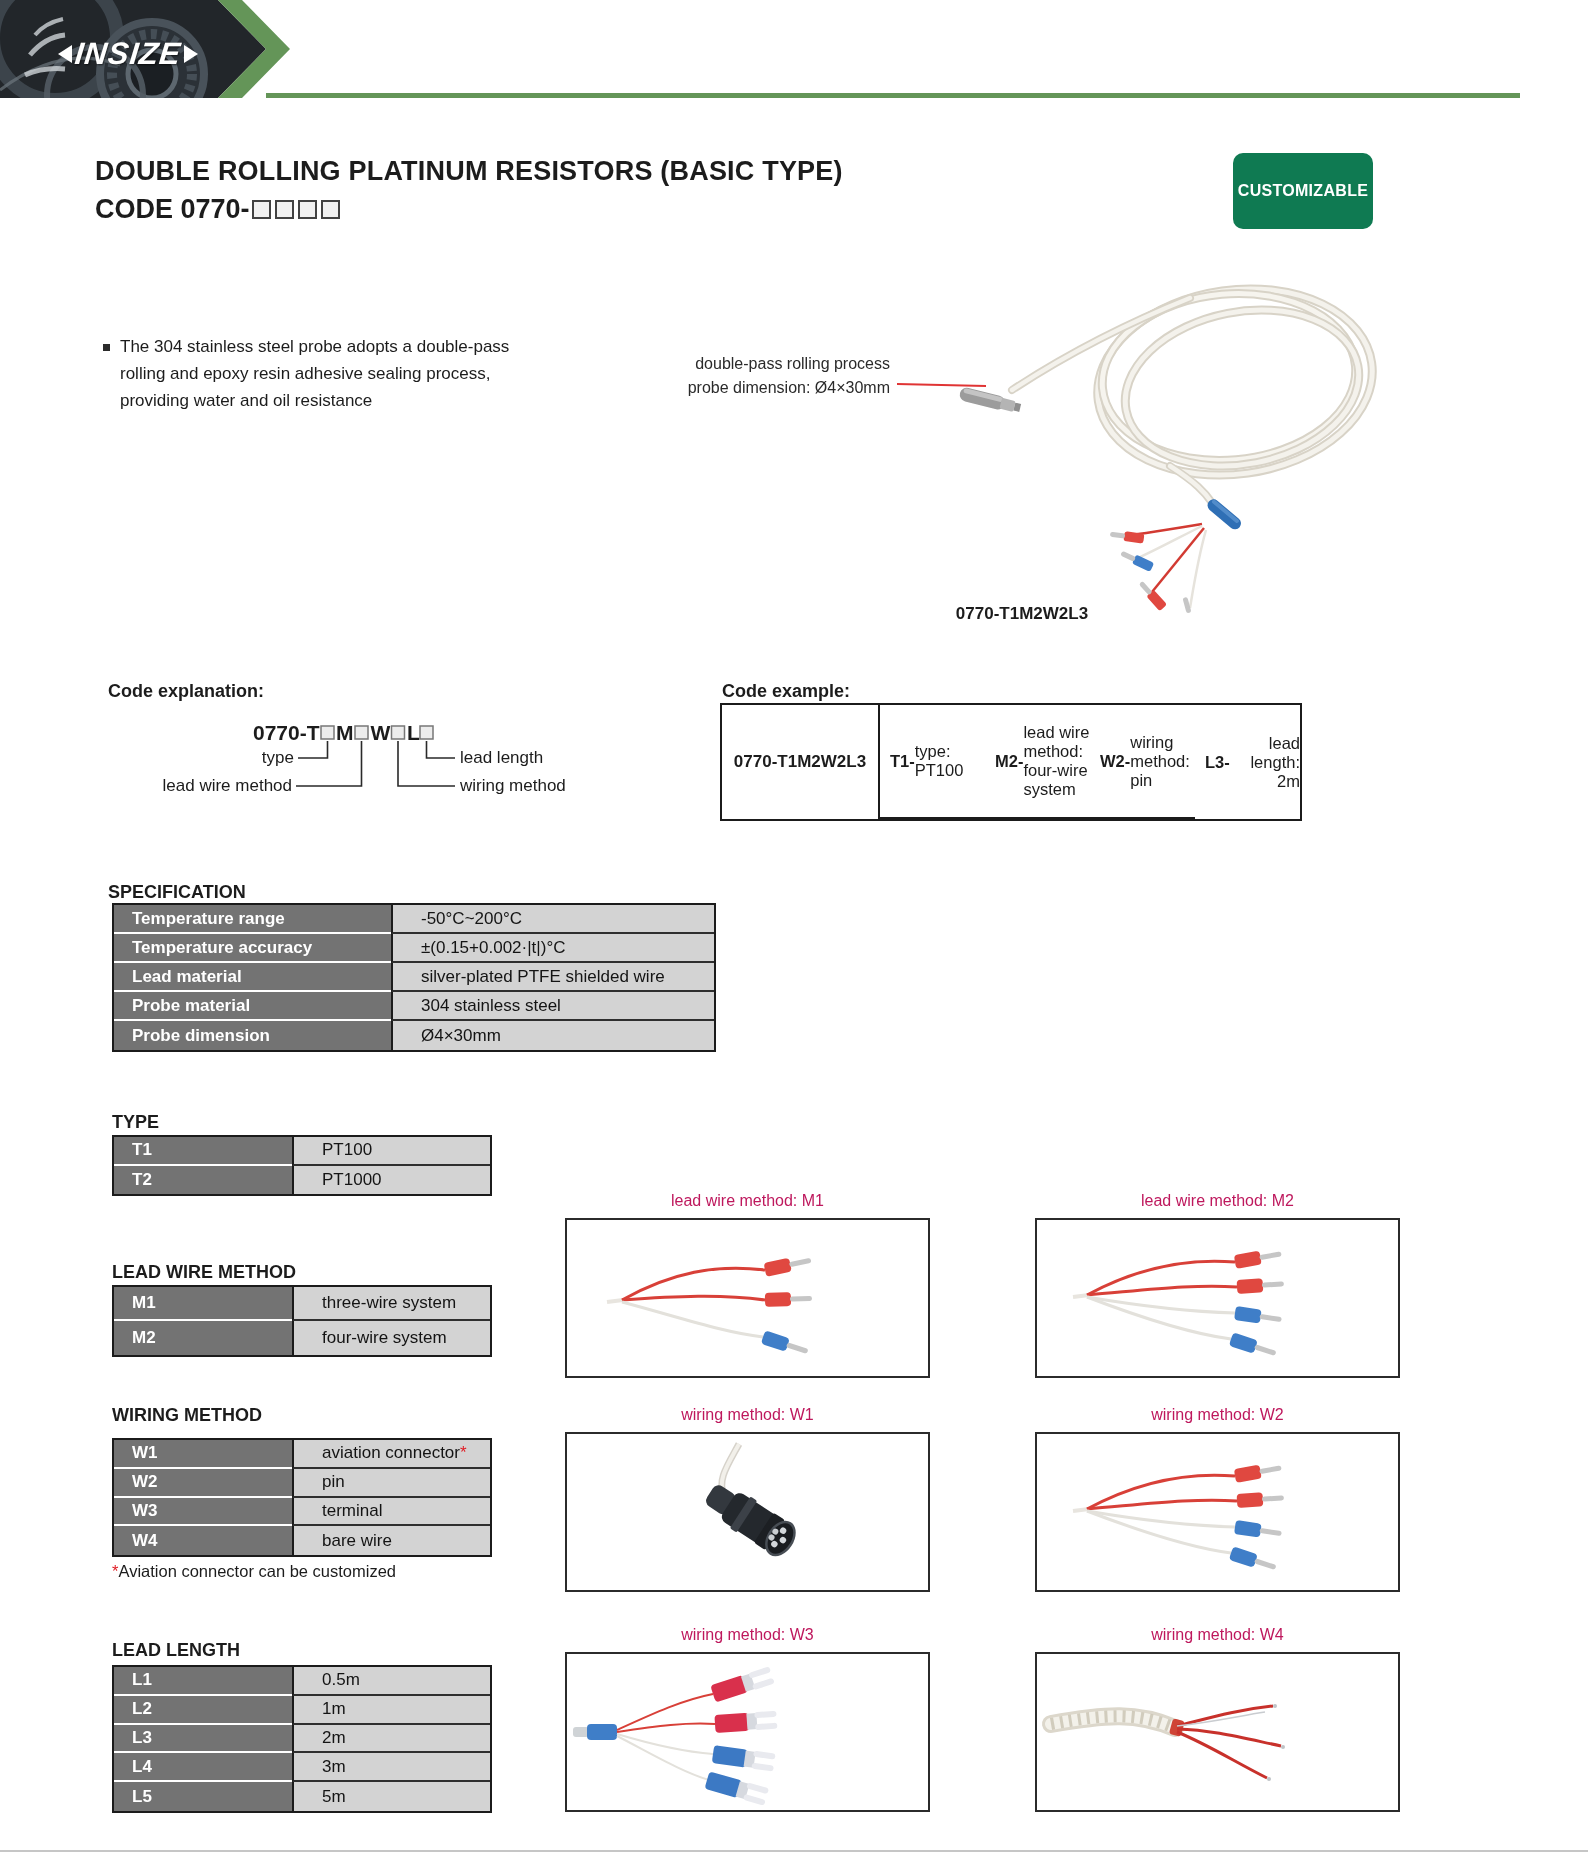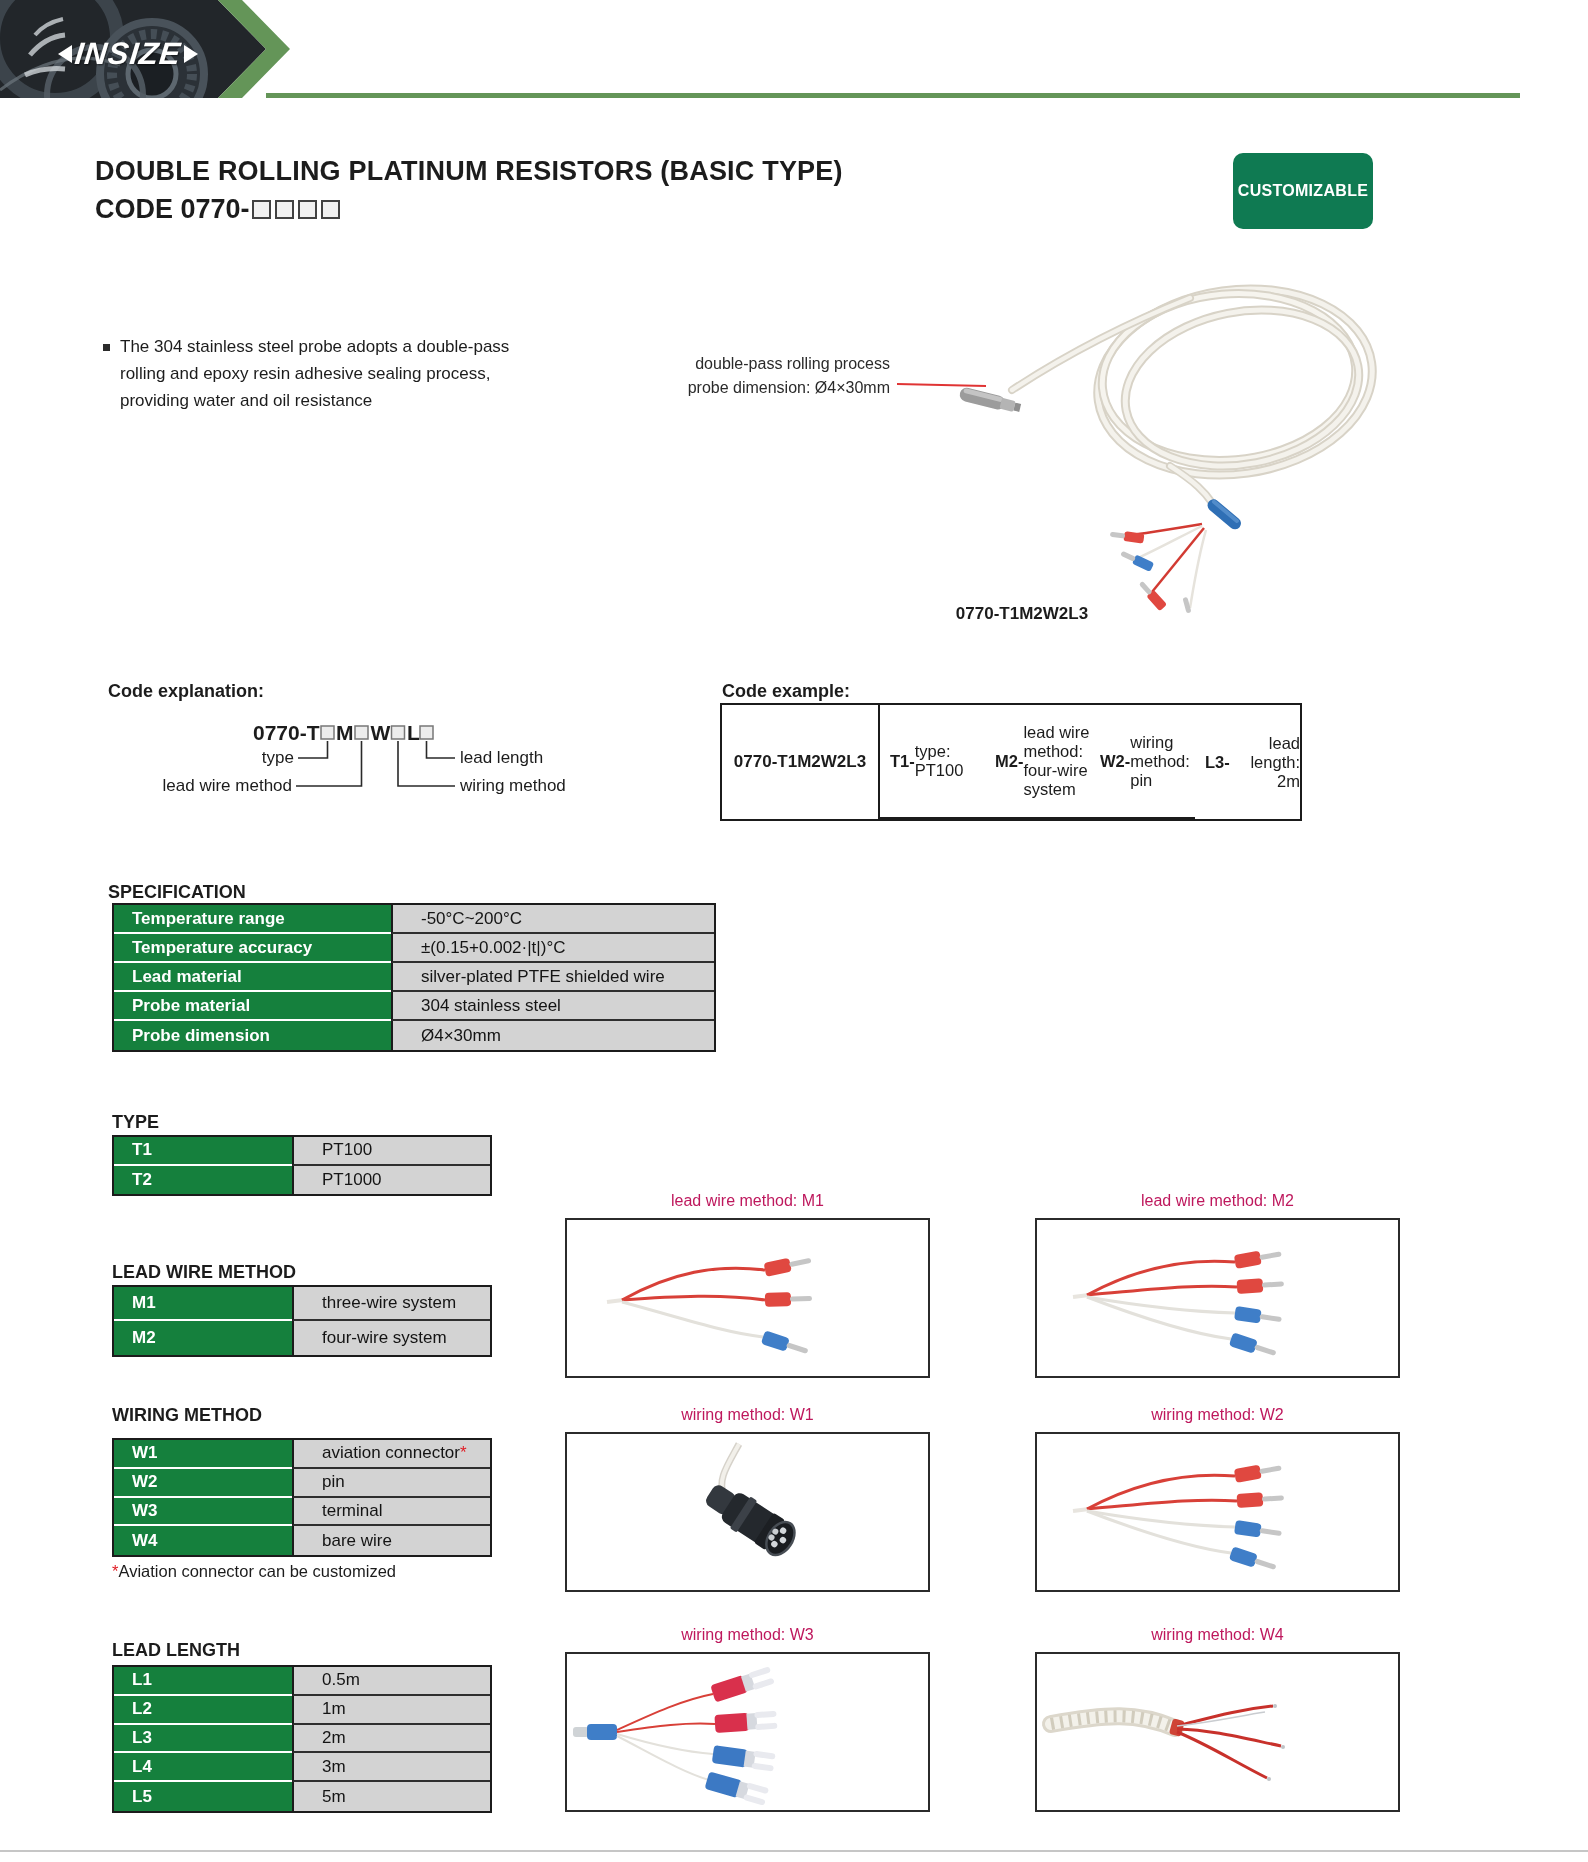--- a/index.html
+++ b/index.html
@@ -26,21 +26,21 @@
   .intro{font-size:17px;line-height:27px;}
   .bullet-sq{width:7px;height:7px;background:#2b2b2b;}
   .callout{font-size:16px;line-height:24px;text-align:right;color:#2a2a2a;}
   .prod-cap{font-size:17px;font-weight:bold;text-align:center;}
   .fig-cap{font-size:16px;text-align:center;color:#be185d;}
   .footnote{font-size:16.5px;}
   .star{color:#e01c24;}
   
   .kv{border:2px solid #1b1b1b;display:flex;flex-direction:column;box-sizing:border-box;background:#d3d3d3;}
   .kv .r{flex:1;display:flex;min-height:0;}
-  .kv .k{background:#15803d;color:#fff;font-weight:bold;font-size:17px;display:flex;align-items:center;padding-left:18px;border-bottom:2px solid #fff;box-sizing:border-box;}
+  .kv .k{background:#737373;color:#fff;font-weight:bold;font-size:17px;display:flex;align-items:center;padding-left:18px;border-bottom:2px solid #fff;box-sizing:border-box;}
   .kv .r:last-child .k{border-bottom:none;}
   .kv .v{flex:1;background:#d3d3d3;border-left:2px solid #1b1b1b;border-bottom:2px solid #2e2e2e;display:flex;align-items:center;padding-left:28px;font-size:17px;color:#141414;box-sizing:border-box;}
   .kv .r:last-child .v{border-bottom:none;}
   .kv.wide .k{width:277px;}
   .kv.narrow .k{width:178px;}
   
   .cx{border:2px solid #1b1b1b;display:flex;box-sizing:border-box;background:#fff;}
   .cx .code{width:158px;display:flex;align-items:center;justify-content:center;font-weight:bold;font-size:17px;border-right:2px solid #1b1b1b;box-sizing:border-box;}
   .cx .rows{flex:1;display:flex;flex-direction:row;}
   .cx .row{flex:1;display:flex;align-items:center;padding-left:10px;font-size:16.5px;border-bottom:2px solid #1b1b1b;box-sizing:border-box;}

